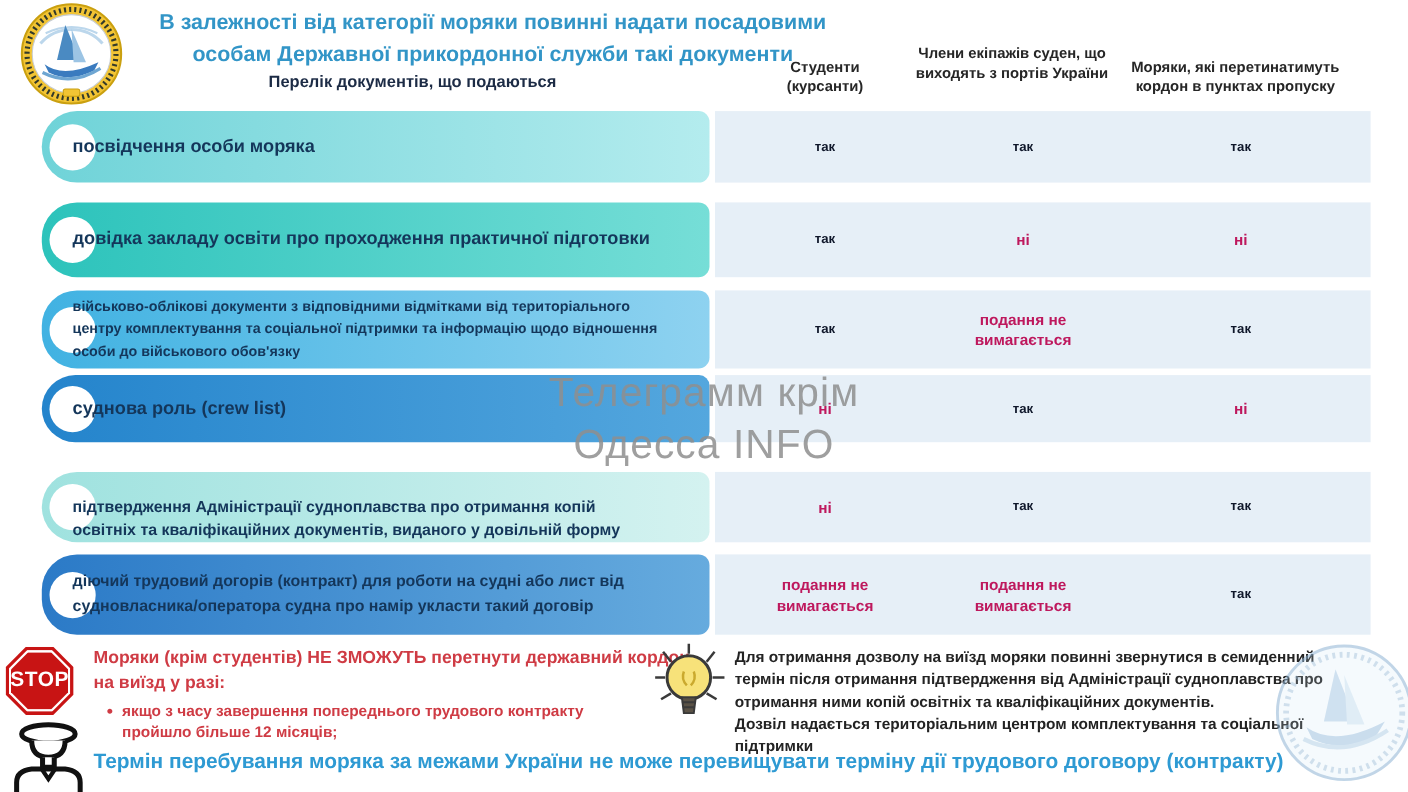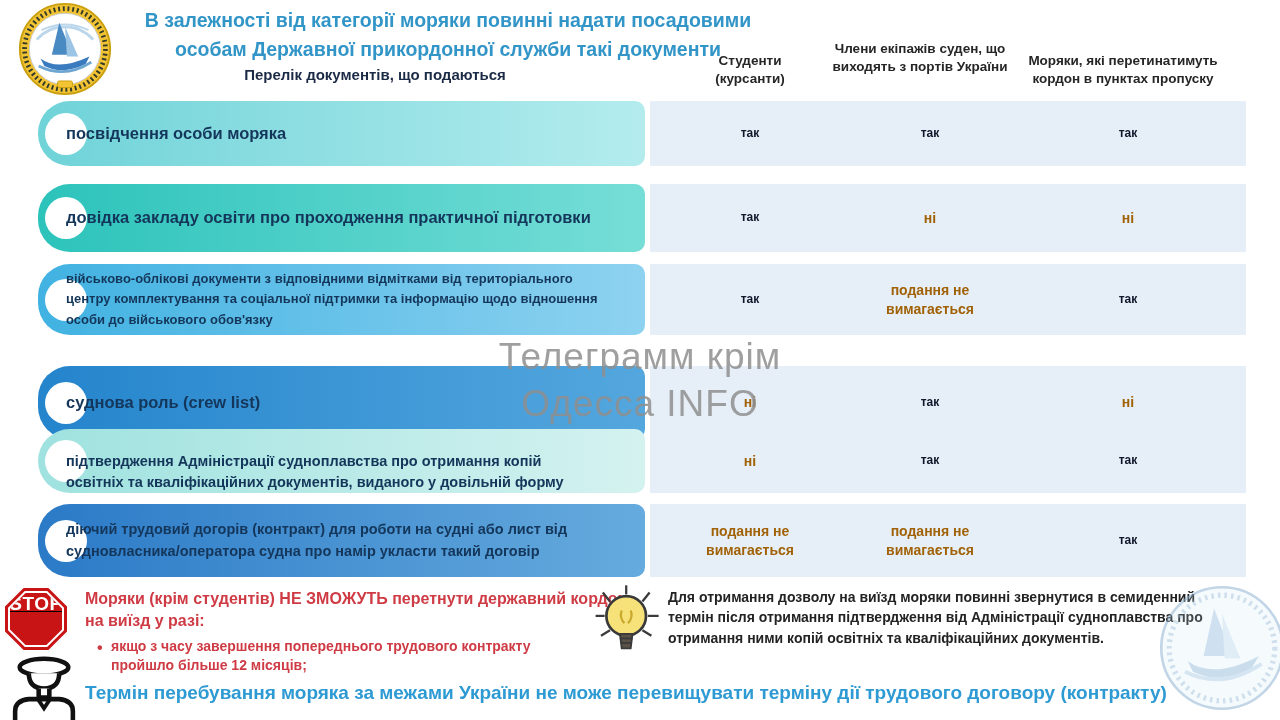--- a/index.html
+++ b/index.html
@@ -16,53 +16,53 @@
     text-align:center; line-height:1.35; }
   .cat-1 { left:695px; top:52px; width:110px; }
   .cat-2 { left:822px; top:40px; width:196px; }
   .cat-3 { left:1008px; top:52px; width:230px; }
 
   
   .trow { position:absolute; left:0; width:1280px; }
   .r1 { top:101px; height:65px; }
   .r2 { top:184px; height:68px; }
   .r3 { top:264px; height:71px; }
-  .r4 { top:366px; height:73px; }
+  .r4 { top:341px; height:61px; }
   .r5 { top:429px; height:64px; }
   .r6 { top:504px; height:73px; }
 
   .pill { position:absolute; left:38px; top:0; width:607px; height:100%;
     border-radius:32px 10px 10px 32px; display:flex; align-items:center; }
   .pill-circle { position:absolute; left:7px; top:50%; transform:translateY(-50%);
     width:42px; height:42px; border-radius:50%; background:#ffffff; }
   .pill-label { position:relative; padding:0 46px 0 28px; color:#14365a; font-weight:700;
     font-size:16.5px; line-height:1.4; }
   .r3 .pill-label { font-size:13px; line-height:1.55; padding-right:34px; }
   .r5 .pill-label, .r6 .pill-label { font-size:14.5px; line-height:1.45; }
 
   .band { position:absolute; left:650px; top:0; width:596px; height:100%;
     background:#e6eff7; display:flex; }
   .cell { display:flex; align-items:center; justify-content:center; }
   .c1 { width:200px; } .c2 { width:160px; } .c3 { width:236px; }
   .cell-value { font-size:12px; font-weight:700; color:#0f172a; text-align:center;
     max-width:140px; line-height:1.3; }
-  .cell-value.red { color:#a16207; font-size:14px; }
+  .cell-value.red { color:#be185d; font-size:14px; }
 
   
   .watermark { position:absolute; left:340px; top:336px; width:600px; text-align:center;
     color:#8f8f8f; opacity:0.85; font-weight:500; z-index:6; pointer-events:none; }
   .watermark .wl1 { font-size:37px; letter-spacing:1px; }
   .watermark .wl2 { font-size:37px; letter-spacing:1px; margin-top:5px; }
 
   
   .stop-wrap { position:absolute; left:5px; top:588px; width:62px; height:62px; }
   .oct { position:absolute; inset:0; clip-path:polygon(30% 0,70% 0,100% 30%,100% 70%,70% 100%,30% 100%,0 70%,0 30%); }
   .oct.o1 { background:#c81414; }
   .oct.o2 { inset:3px; background:#ffffff; }
-  .oct.o3 { inset:5px; background:#c81414; display:flex; justify-content:center;text-decoration:underline; }
+  .oct.o3 { inset:5px; background:#c81414; display:flex; align-items:center; justify-content:center; }
   .stop-text { color:#ffffff; font-weight:700; font-size:19px; letter-spacing:0.5px; }
 
   .sailor { position:absolute; left:6px; top:650px; width:76px; height:80px; }
 
   .warning { position:absolute; left:85px; top:588px; width:545px; color:#cf3b44; }
   .warning-title { font-size:16px; font-weight:700; line-height:1.4; }
   .warning ul { list-style:none; margin-top:4px; }
   .warning li { font-size:14px; font-weight:600; line-height:1.4; padding-left:26px; position:relative; width:500px; }
   .warning li::before { content:"•"; position:absolute; left:12px; font-size:16px; }
 
@@ -255,20 +255,21 @@
       <circle cx="38" cy="36" r="22" fill="#f7e27a" stroke="#3a3a3a" stroke-width="3"></circle>
       <path d="M33 30 Q30 38 36 44 M43 30 Q46 38 40 44" fill="none" stroke="#caa92e" stroke-width="2.5"></path>
       <path d="M31 56 L45 56 L43 72 L33 72 Z" fill="#5a5246" stroke="#3a3a3a" stroke-width="2"></path>
       <line x1="31" y1="61" x2="45" y2="61" stroke="#3a3a3a" stroke-width="2"></line>
       <line x1="32" y1="66" x2="44" y2="66" stroke="#3a3a3a" stroke-width="2"></line>
     </svg>
   </div>
 
   <div class="permission">
     <p>Для отримання дозволу на виїзд моряки повинні звернутися в семиденний термін після отримання підтвердження від Адміністрації судноплавства про отримання ними копій освітніх та кваліфікаційних документів.</p>
+    <p>Дозвіл надається територіальним центром комплектування та соціальної підтримки</p>
   </div>
 
   <div class="ship-mark">
     <svg viewBox="0 0 100 100" width="132" height="132">
       <circle cx="50" cy="50" r="46" fill="rgba(205,228,244,0.35)" stroke="#8fb4d4" stroke-width="2"></circle>
       <circle cx="50" cy="50" r="40" fill="none" stroke="#a9c6de" stroke-width="4" stroke-dasharray="2 3"></circle>
       <path d="M44 20 L58 56 L36 56 Z" fill="#a9c9e4"></path>
       <path d="M50 24 L64 58 L52 58 Z" fill="#c8dff0"></path>
       <path d="M24 60 Q44 74 78 56 L72 66 Q48 78 28 68 Z" fill="#9fc2e0"></path>
       <path d="M22 68 Q50 82 80 62" fill="none" stroke="#b4d0e6" stroke-width="3"></path>

